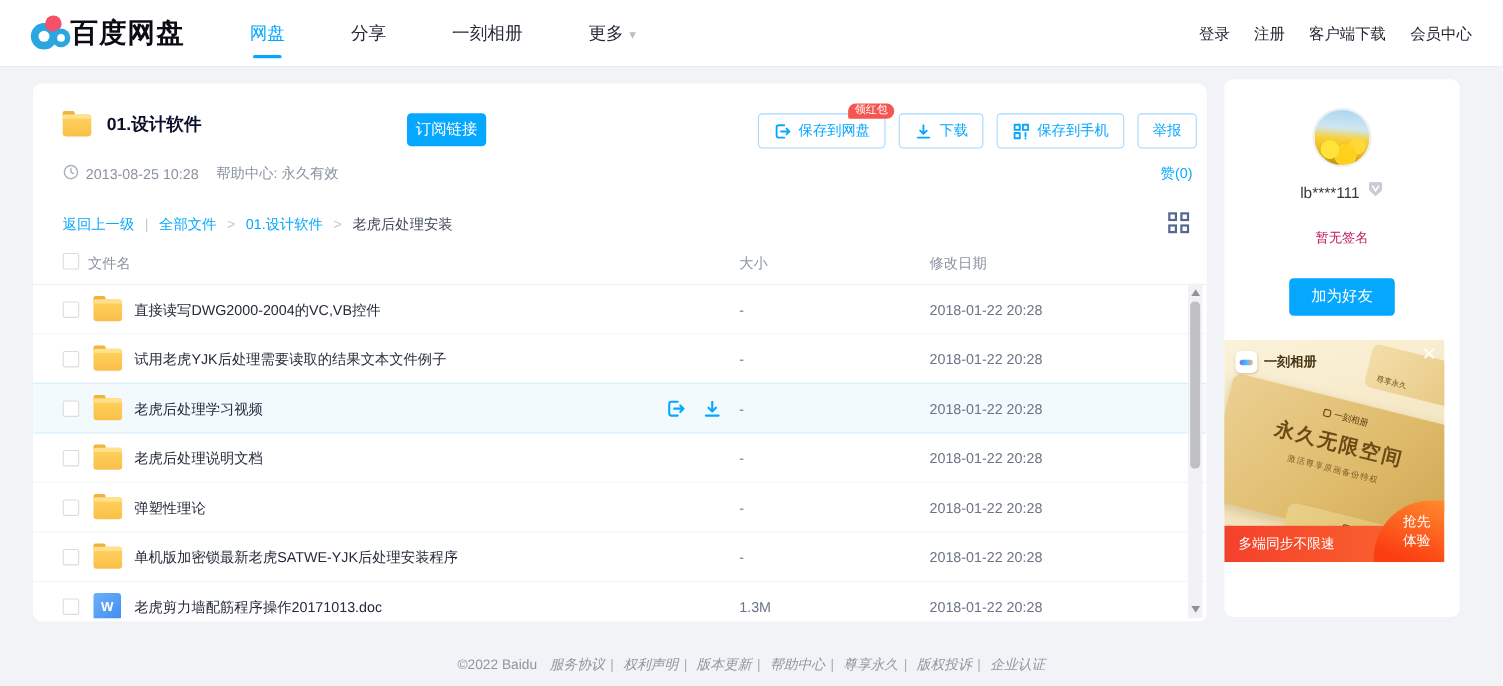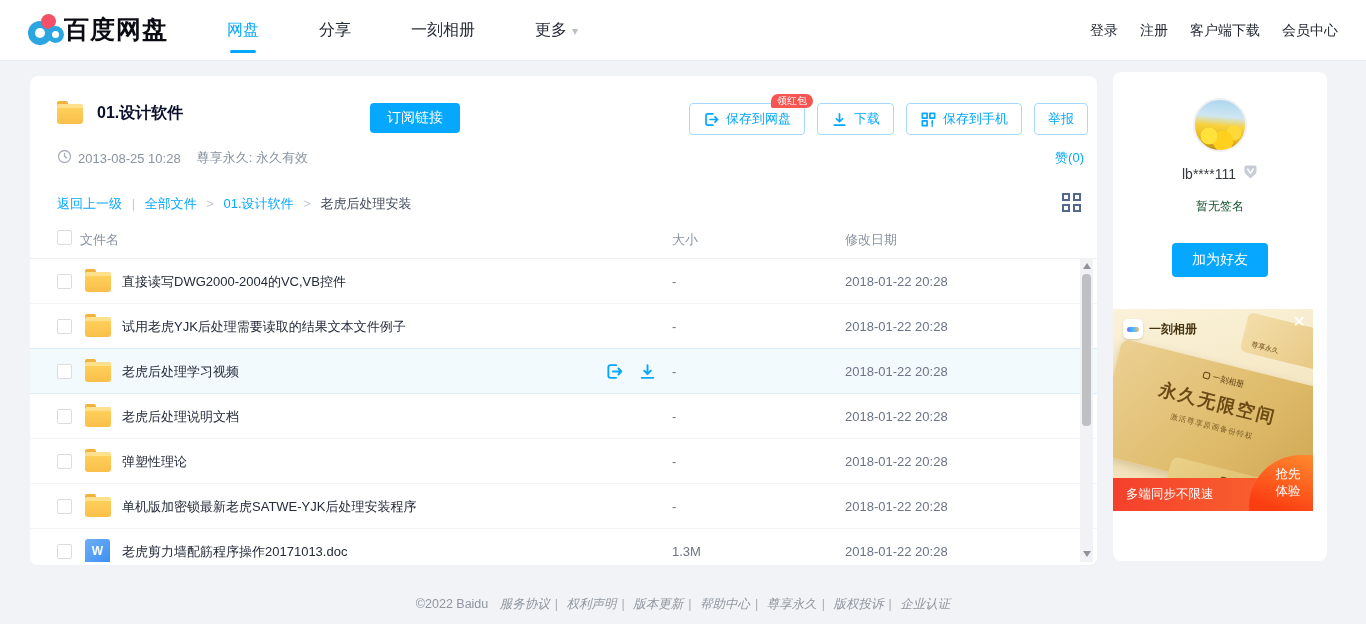--- a/index.html
+++ b/index.html
@@ -27,21 +27,21 @@
 
   
   .main-card { position:absolute; left:30px; top:76px; width:1067px; height:489px; background:#fff; border-radius:8px; }
 
   .folder-ic { position:relative; display:inline-block; width:26px; height:20px; background:linear-gradient(180deg,#ffd35e 0%,#f9bf4a 100%); border-radius:2px 3px 3px 3px; }
   .folder-ic::before { content:""; position:absolute; left:0; top:-3px; width:11px; height:5px; background:#f2b23c; border-radius:2px 2px 0 0; }
   .folder-ic::after { content:""; position:absolute; left:0; top:0; width:100%; height:4px; background:#ffe08c; border-radius:2px 3px 0 0; }
 
   .head-row { position:absolute; left:27px; top:27px; display:flex; align-items:center; gap:14px; }
   .share-title { font-size:16px; font-weight:700; color:#0a0f2b; }
-  .subscribe-btn { position:absolute; left:340px; top:27px; height:30px; padding:0 17px; background:#06a7ff; color:#fff; border:none; border-radius:4px; font-size:14px; cursor:pointer; font-family:inherit; }
+  .subscribe-btn { position:absolute; left:340px; top:27px; height:30px; padding:0 8px; background:#06a7ff; color:#fff; border:none; border-radius:4px; font-size:14px; cursor:pointer; font-family:inherit; }
 
   .actions { position:absolute; right:9px; top:27px; display:flex; gap:12px; }
   .btn-outline { position:relative; display:flex; align-items:center; gap:6px; height:32px; padding:0 13px; background:#fff; border:1px solid #a6d9ff; border-radius:4px; color:#06a7ff; font-size:13px; cursor:pointer; font-family:inherit; }
   .btn-outline svg { display:block; }
   .badge { position:absolute; top:-10px; right:-9px; background:#f55651; color:#fff; font-size:10px; line-height:14px; padding:0 6px; border-radius:8px 8px 8px 2px; white-space:nowrap; }
 
   .meta-row { position:absolute; left:27px; top:73px; display:flex; align-items:center; gap:16px; font-size:13px; color:#8a93a1; }
   .meta-row .clock { display:flex; align-items:center; gap:6px; }
   .likes { position:absolute; right:13px; top:73px; font-size:13px; color:#06a7ff; cursor:pointer; }
 
@@ -80,21 +80,21 @@
   
   .side-card { position:absolute; left:1113px; top:72px; width:214px; height:489px; background:#fff; border-radius:8px; }
   .avatar { width:54px; height:54px; margin:26px auto 0; border-radius:50%; border:2px solid #eef0f3;
     background:
       radial-gradient(circle at 28% 72%, #ffe23c 0 16%, rgba(0,0,0,0) 17%),
       radial-gradient(circle at 56% 82%, #ffd01e 0 20%, rgba(0,0,0,0) 21%),
       radial-gradient(circle at 78% 66%, #ffd93a 0 14%, rgba(0,0,0,0) 15%),
       linear-gradient(185deg,#a9d5ee 0%,#cfe6f2 34%,#f8d23a 52%,#e7b41e 78%,#b28a12 100%); }
   .uname-row { margin-top:13px; text-align:center; display:flex; align-items:center; justify-content:center; gap:7px; }
   .uname { font-size:14px; color:#33383f; }
-  .sign { margin-top:15px; text-align:center; font-size:12px; color:#14532d; }
+  .sign { margin-top:24px; text-align:center; font-size:12px; color:#be185d; }
   .friend-btn { display:block; margin:28px auto 0; width:96px; height:34px; background:#06a7ff; color:#fff; border:none; border-radius:4px; font-size:14px; cursor:pointer; font-family:inherit;text-align:center; }
 
   
   .ad { position:absolute; left:0; top:237px; width:200px; height:202px; overflow:hidden; background:linear-gradient(165deg,#faf2da 0%,#f3e3bb 70%,#efdcae 100%); }
   .ad-logo-row { position:absolute; left:10px; top:10px; display:flex; align-items:center; gap:6px; z-index:4; }
   .ad-logo-tile { width:20px; height:20px; background:#fff; border-radius:5px; box-shadow:0 1px 2px rgba(120,90,20,.25); display:flex; align-items:center; justify-content:center; }
   .ad-logo-swoosh { width:12px; height:5px; border-radius:3px; background:linear-gradient(90deg,#7a6bff,#37c3ff,#ffb36b); }
   .ad-logo-text { font-size:12px; font-weight:700; color:#463312; }
   .ad-close { position:absolute; top:3px; right:7px; color:#fff; font-size:16px; z-index:6; cursor:pointer; }
   .ad-corner { position:absolute; right:-26px; top:14px; width:96px; height:40px; border-radius:6px; transform:rotate(14deg); background:linear-gradient(120deg,#f3deab,#e6c57d); z-index:1; }
@@ -192,21 +192,21 @@
     </div>
 
     <div class="meta-row">
       <span class="clock">
         <span><svg class="ic-clock" width="15" height="15" viewBox="0 0 16 16">
               <circle cx="8" cy="8" r="6.4"></circle>
               <path d="M8 4.6V8l2.4 1.5"></path>
             </svg></span>
         <span>2013-08-25 10:28</span>
       </span>
-      <span>尊享永久: 永久有效</span>
+      <span>帮助中心: 永久有效</span>
     </div>
     <span class="likes">赞(0)</span>
 
     <div class="crumbs">
       <span class="lnk">返回上一级</span>
       <span class="sep">|</span>
       <span class="lnk">全部文件</span>
       <span class="sep">&gt;</span>
       <span class="lnk">01.设计软件</span>
       <span class="sep">&gt;</span>

